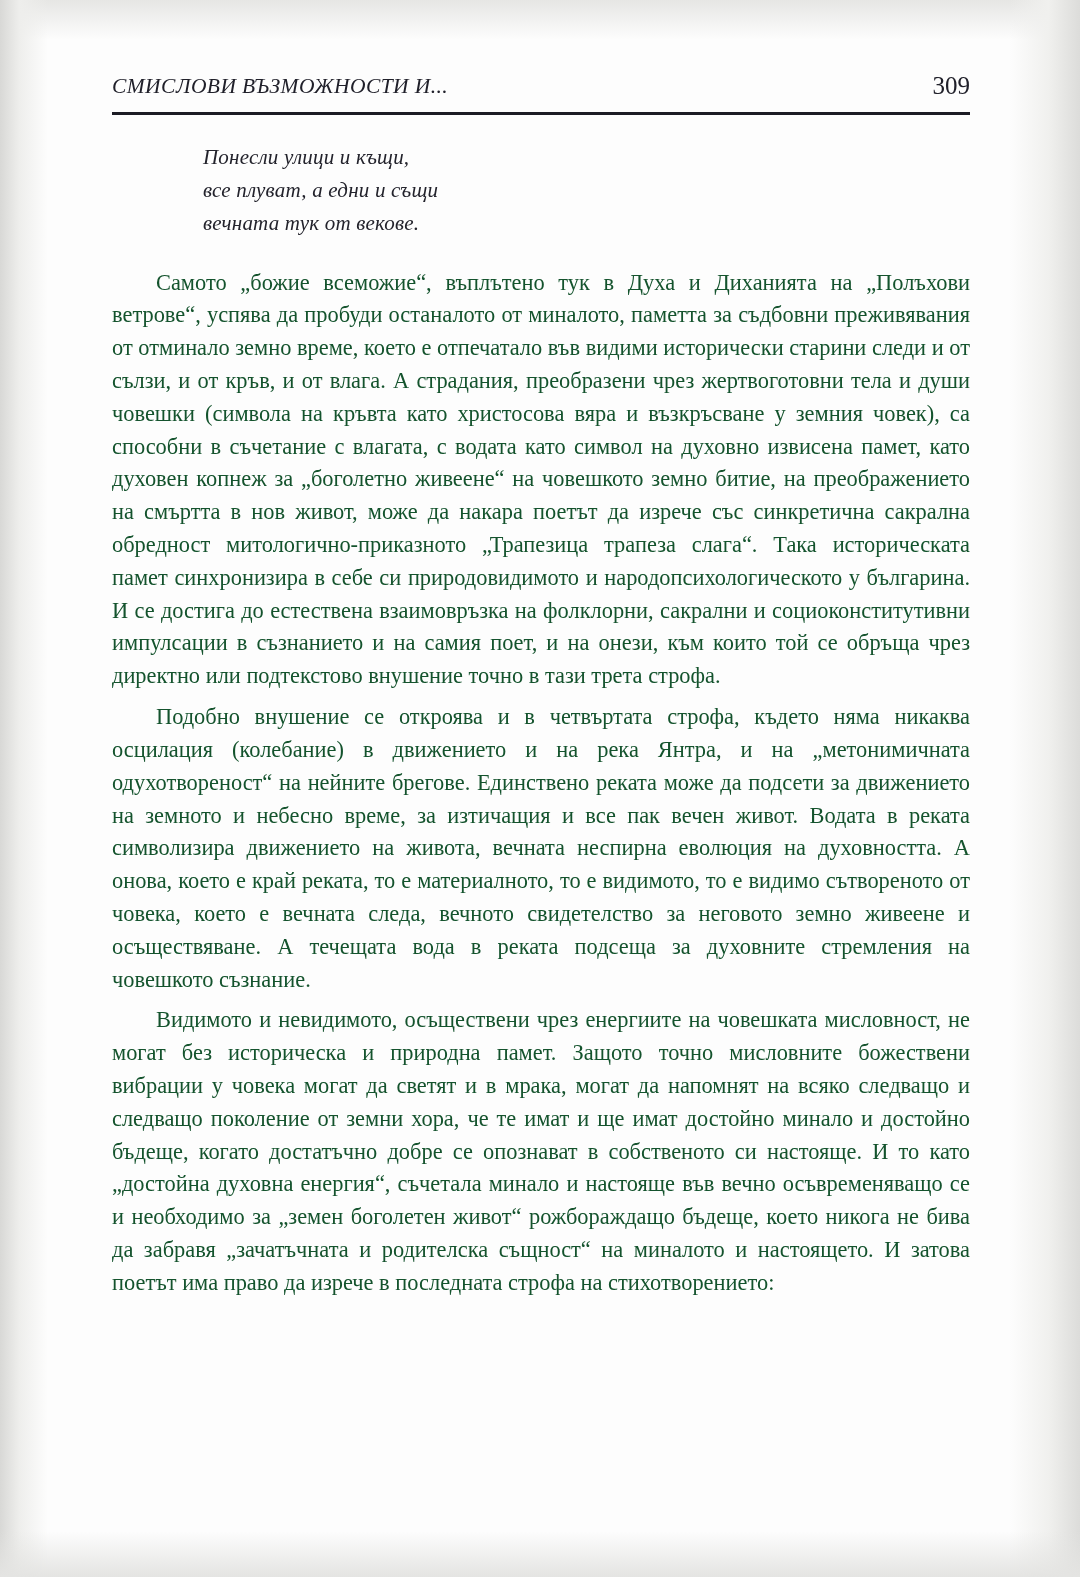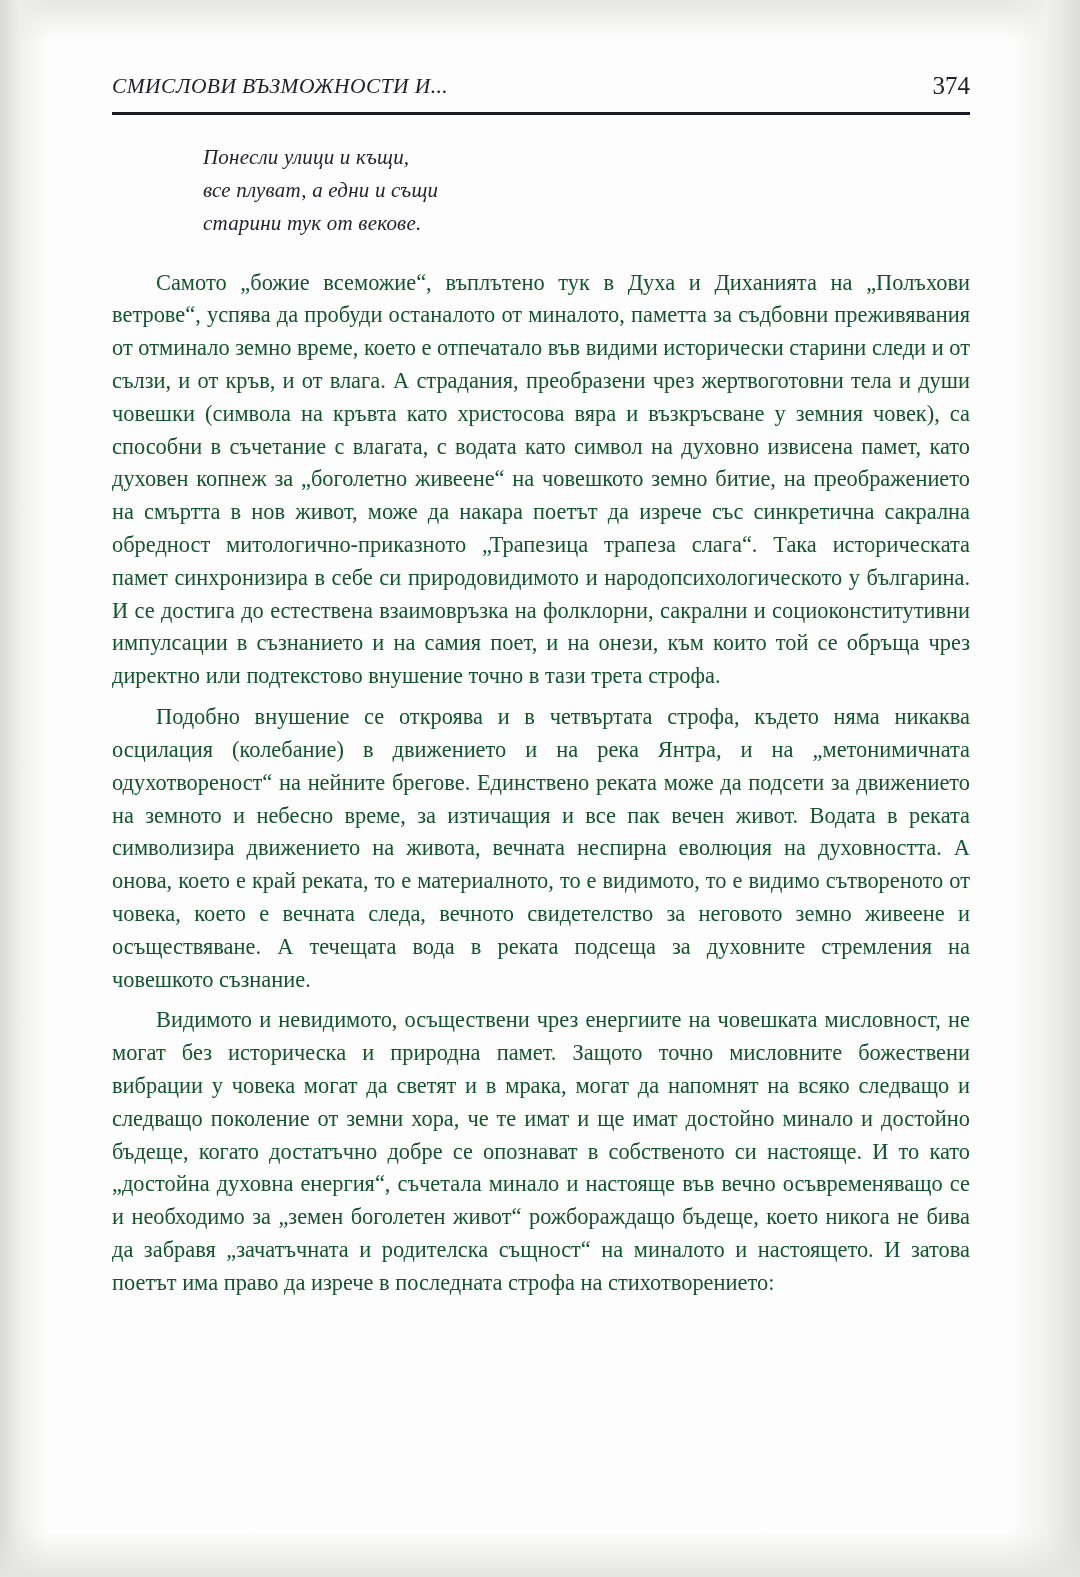--- a/index.html
+++ b/index.html
@@ -119,28 +119,28 @@
 
   <div class="scan-shade-top"></div>
   <div class="scan-shade-left"></div>
   <div class="scan-shade-right"></div>
   <div class="scan-shade-bottom"></div>
 
   <div class="content">
 
     <header class="running-head">
       <div class="running-title">СМИСЛОВИ ВЪЗМОЖНОСТИ И...</div>
-      <div class="page-number">374</div>
+      <div class="page-number">309</div>
     </header>
     <div class="head-rule"></div>
 
     <div class="verse">
       <div>Понесли улици и къщи,</div>
       <div>все плуват, а едни и същи</div>
-      <div>старини тук от векове.</div>
+      <div>вечната тук от векове.</div>
     </div>
 
     <p class="body">Самото „божие всеможие“, въплътено тук в Духа и Диханията на „Полъхови ветрове“, успява да пробуди останалото от миналото, паметта за съдбовни преживявания от отминало земно време, което е отпечатало във видими исторически старини следи и от сълзи, и от кръв, и от влага. А страдания, преобразени чрез жертвоготовни тела и души човешки (символа на кръвта като христосова вяра и възкръсване у земния човек), са способни в съчетание с влагата, с водата като символ на духовно извисена памет, като духовен копнеж за „боголетно живеене“ на човешкото земно битие, на преображението на смъртта в нов живот, може да накара поетът да изрече със синкретична сакрална обредност митологично-приказното „Трапезица трапеза слага“. Така историческата памет синхронизира в себе си природовидимото и народопсихологическото у българина. И се достига до естествена взаимовръзка на фолклорни, сакрални и социоконститутивни импулсации в съзнанието и на самия поет, и на онези, към които той се обръща чрез директно или подтекстово внушение точно в тази трета строфа.</p>
     <p class="body">Подобно внушение се откроява и в четвъртата строфа, където няма никаква осцилация (колебание) в движението и на река Янтра, и на „метонимичната одухотвореност“ на нейните брегове. Единствено реката може да подсети за движението на земното и небесно време, за изтичащия и все пак вечен живот. Водата в реката символизира движението на живота, вечната неспирна еволюция на духовността. А онова, което е край реката, то е материалното, то е видимото, то е видимо сътвореното от човека, което е вечната следа, вечното свидетелство за неговото земно живеене и осъществяване. А течещата вода в реката подсеща за духовните стремления на човешкото съзнание.</p>
     <p class="body">Видимото и невидимото, осъществени чрез енергиите на човешката мисловност, не могат без историческа и природна памет. Защото точно мисловните божествени вибрации у човека могат да светят и в мрака, могат да напомнят на всяко следващо и следващо поколение от земни хора, че те имат и ще имат достойно минало и достойно бъдеще, когато достатъчно добре се опознават в собственото си настояще. И то като „достойна духовна енергия“, съчетала минало и настояще във вечно осъвременяващо се и необходимо за „земен боголетен живот“ рожбораждащо бъдеще, което никога не бива да забравя „зачатъчната и родителска същност“ на миналото и настоящето. И затова поетът има право да изрече в последната строфа на стихотворението:</p>
 
   </div>
 </div>
 
 </body></html>

